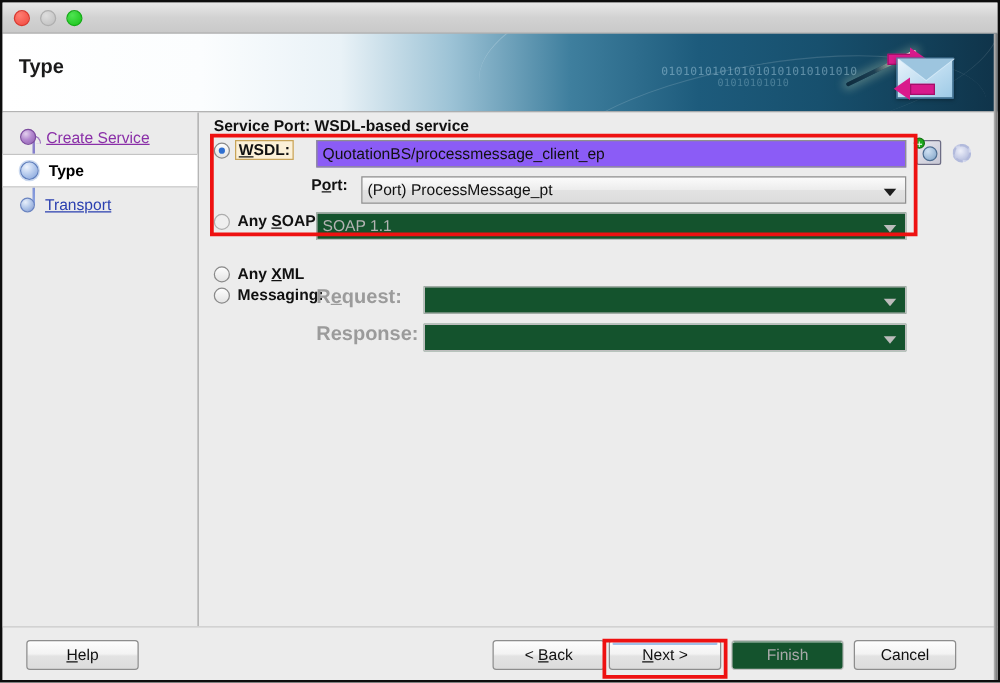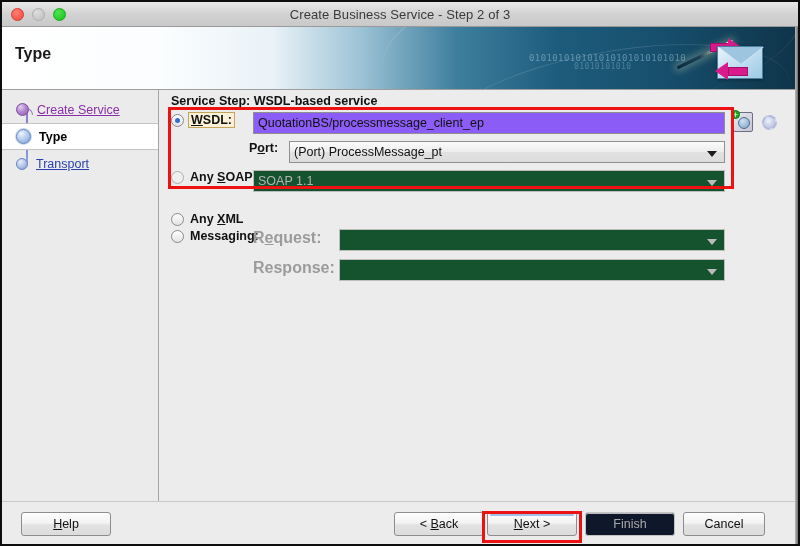--- a/index.html
+++ b/index.html
@@ -352,21 +352,21 @@
     background: linear-gradient(to bottom, #fdfdfd 0%, #f3f3f3 46%, #e3e3e3 54%, #dcdcdc 100%);
     border: 1px solid #8d8d8d;
     border-radius: 3px;
     font-size: 12.5px;
     color: #111;
     display: flex;
     align-items: center;
     justify-content: center;
     box-shadow: 0 1px 0 rgba(255,255,255,.7) inset;
   }
-  .btn-dis { color: #a9a9a9; border-color: #c3c3c3; background: #0f172a; }
+  .btn-dis { color: #a9a9a9; border-color: #c3c3c3; background: #14532d; }
   .btn-focus:before {
     content: "";
     position: absolute;
     left: 2px; right: 2px; top: 1px;
     height: 2px;
     background: #9fc0e8;
     border-radius: 2px;
   }
 
   
@@ -388,21 +388,20 @@
 <body>
 
 <div class="window">
 
   <div class="titlebar">
     <div class="traffic">
       <div class="dot dot-close"></div>
       <div class="dot dot-min"></div>
       <div class="dot dot-zoom"></div>
     </div>
-    <div class="titlebar-title">Create Business Service - Step 2 of 3</div>
   </div>
 
   <div class="banner">
     <div class="banner-title">Type</div>
     <div class="banner-swoosh"></div>
     <div class="banner-swoosh2"></div>
     <div class="binary binary-1">010101010101010101010101010</div>
     <div class="binary binary-2">01010101010</div>
     <div class="wand"></div>
     <div class="arr-body arr1-body"></div>
@@ -429,21 +428,21 @@
       </div>
 
       <div class="step">
         <div class="node node-leaf"></div>
         <span class="step-label lbl-link-blue">Transport</span>
       </div>
     </div>
 
     <div class="main">
 
-      <div class="group-title">Service Step: WSDL-based service</div>
+      <div class="group-title">Service Port: WSDL-based service</div>
 
       <div class="row" style="left:12px; top:22px;">
         <div class="radio radio-on"></div>
         <span class="rlabel focusbox"><span class="u">W</span>SDL:</span>
       </div>
       <div class="textfield" style="position:absolute; left:94px; top:22px; width:472px;">QuotationBS/processmessage_client_ep</div>
       <div class="icon-browse" style="left:574px; top:22px;">
         <div class="globe"></div>
         <div class="plus">+</div>
       </div>

